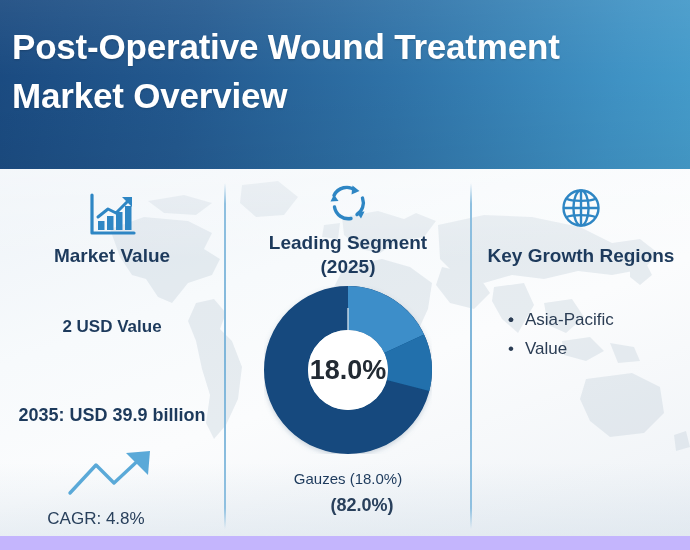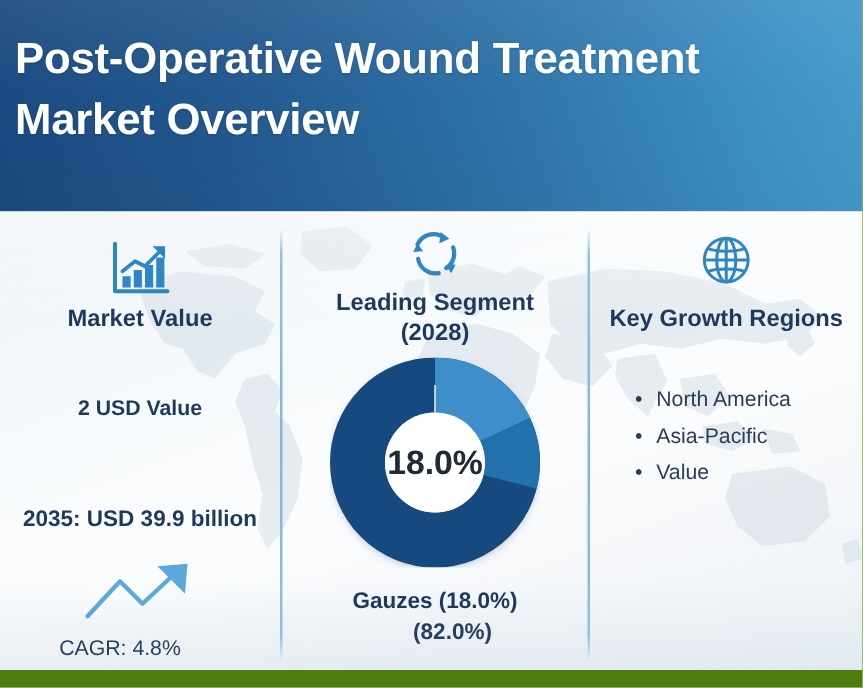--- a/index.html
+++ b/index.html
@@ -8,21 +8,21 @@
   body {
     font-family:"Liberation Sans", sans-serif;
     background:#ffffff;
     overflow:hidden;
     position:relative;
   }
   .infographic {
     position:relative;
     width:690px; height:550px;
     overflow:hidden;
-    background:#4d7c0f;
+    background:#c4b5fd;
   }
 
   
   .header {
     position:absolute; left:0; top:0;
     width:690px; height:172px;
     background:linear-gradient(100deg,#1a4a80 0%,#23598f 28%,#2f73a8 58%,#3f92c4 88%,#459ccb 100%);
     overflow:hidden;
   }
   .header-sheen {
@@ -124,21 +124,21 @@
   .donut-wrap svg { display:block; width:168px; height:168px; }
   .donut-center-label {
     position:absolute; left:0; top:0; width:168px; height:168px;
     display:flex; align-items:center; justify-content:center;
     font-size:27px; font-weight:bold; color:#222a33;
     pointer-events:none;
     text-align:center;
   }
   .seg-label-main {
     position:absolute; left:0; top:301px; width:244px;
-    font-size:18px; font-weight:bold; color:#1d3a5c;text-align:center;
+    font-size:15px; font-weight:normal; color:#1d3a5c;text-align:center;
   }
   .seg-label-sub {
     position:absolute; left:0; top:326px; width:272px;
     font-size:18px; font-weight:bold; color:#29405c;
   }
 
   
   .kg-icon-wrap { position:absolute; left:0; top:18px; width:218px; }
   .kg-title {
     position:absolute; left:0; top:76px; width:218px;
@@ -261,21 +261,21 @@
           </g>
           <g fill="#2e86c4">
             <path d="M27.5 4.5 L34.5 10 L26.5 13.5 Z"></path>
             <path d="M39.5 30.5 L31.5 31 L36 37.5 Z"></path>
             <path d="M5.5 20.5 L13.5 20 L9 13.5 Z"></path>
           </g>
         </svg>
       </div>
 
       <div class="ls-title" style="white-space:pre-line;">Leading Segment
-(2028)</div>
+(2025)</div>
 
       <div class="donut-wrap">
         <svg viewBox="0 0 168 168" xmlns="http://www.w3.org/2000/svg">
           <defs>
             <filter id="donutShadow" x="-20%" y="-20%" width="140%" height="140%">
               <feDropShadow dx="0" dy="2" stdDeviation="2.4" flood-color="#5a7a96" flood-opacity="0.30"></feDropShadow>
             </filter>
           </defs>
           <g filter="url(#donutShadow)">
 
@@ -310,21 +310,20 @@
             <path d="M6.4 30.2 C11.6 27.4 30.4 27.4 35.6 30.2"></path>
           </g>
         </svg>
       </div>
 
       <div class="kg-title">Key Growth Regions</div>
 
       <ul class="kg-list">
         <li>
           <span class="bullet">•</span>
-          <span>North America</span>
         </li>
         <li>
           <span class="bullet">•</span>
           <span>Asia-Pacific</span>
         </li>
         <li>
           <span class="bullet">•</span>
           <span>Value</span>
         </li>
       </ul>

